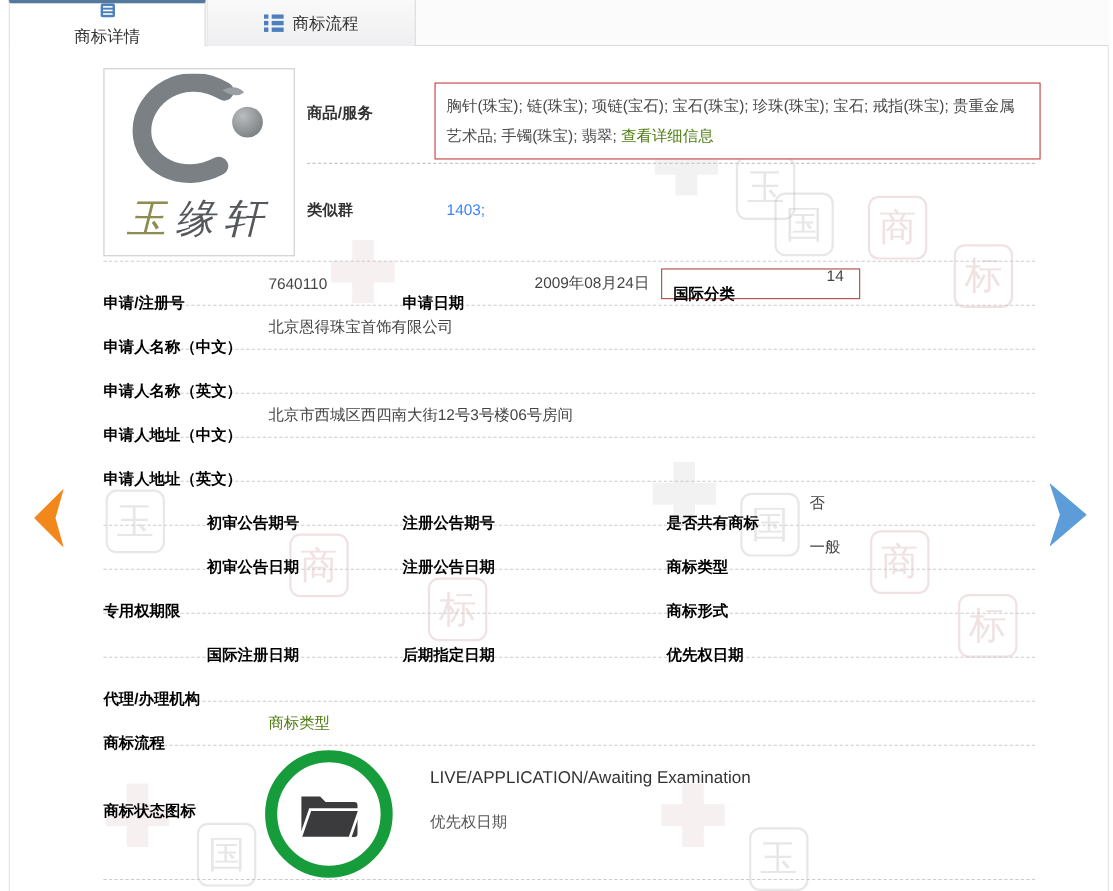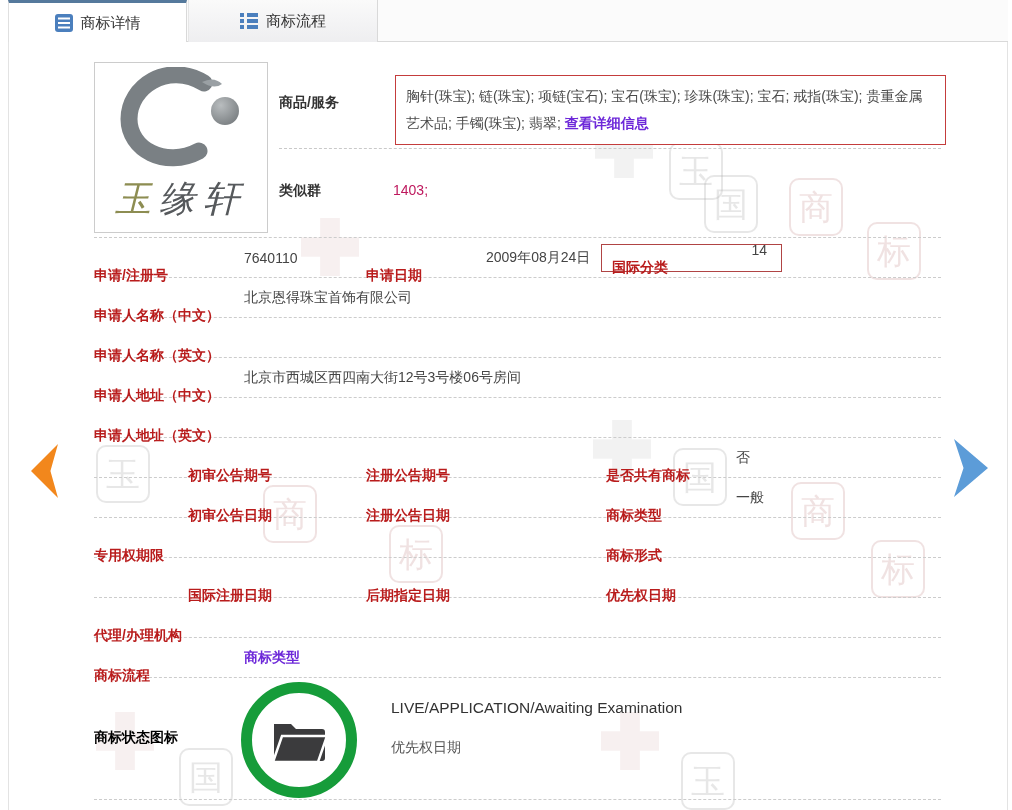--- a/index.html
+++ b/index.html
@@ -2,21 +2,21 @@
 <html><head>
 <meta charset="utf-8">
 <style>
   * { margin:0; padding:0; box-sizing:border-box; }
   html,body { width:1012px; height:810px; background:#fff; font-family:"Liberation Sans","DejaVu Sans",sans-serif; }
   .page { position:relative; width:1012px; height:810px; overflow:hidden; background:#fff; }
 
   
   .tabbar { position:absolute; top:0; left:8px; right:4px; height:42px; background:#fbfbfb; border-bottom:1px solid #d9d9d9; }
   .tab { position:absolute; top:0; height:42px; display:flex; align-items:center; justify-content:center; gap:8px; font-size:15px; color:#333; cursor:pointer; }
-  .tab-active { left:0; width:179px; background:#fff; border-top:3px solid #55799c; border-left:1px solid #e0e0e0; border-right:1px solid #d9d9d9; height:43px; }
+  .tab-active { left:0; width:179px; background:#fff; border-top:3px solid #55799c; border-left:1px solid #e0e0e0; border-right:1px solid #d9d9d9; height:43px;flex-direction:column; }
   .tab-inactive { left:180px; width:190px; background:linear-gradient(#fafafa,#eeeef0); border-right:1px solid #d9d9d9; border-left:1px solid #e6e6e6; height:42px; }
   .tab svg { display:block; }
 
   
   .content { position:absolute; top:42px; left:8px; width:1000px; height:768px; background:#fff; border-left:1px solid #e3e3e3; border-right:1px solid #e3e3e3; }
 
   
   .wm { position:absolute; z-index:0; pointer-events:none; }
   .wm-seal { width:54px; height:58px; border:2px solid; border-radius:10px; display:flex; align-items:center; justify-content:center; font-size:34px; line-height:1; }
   .wm-gray { color:rgba(175,175,175,0.30); }
@@ -27,29 +27,29 @@
   .layer { position:relative; z-index:1; width:100%; height:100%; }
 
   
   .tm-image-box { position:absolute; left:85px; top:20px; width:174px; height:171px; border:1px solid #ccc; background:#fff; }
   .tm-logo-svg { position:absolute; left:12px; top:4px; }
   .tm-calligraphy { position:absolute; left:0; right:0; bottom:8px; text-align:center; font-family:"DejaVu Serif","Liberation Serif",serif; font-style:italic; font-size:36px; letter-spacing:8px; color:#56595c; white-space:nowrap; }
   .tm-calligraphy .first { color:#8d8d52; }
 
   .goods-label { position:absolute; left:270px; top:52px; font-size:14px; font-weight:bold; color:#333; }
   .goods-box { position:absolute; left:386px; top:33px; width:551px; border:1px solid #c43c3c; padding:7px 10px; font-size:14px; line-height:27px; color:#4a4a4a; background:#fff; }
-  .link { color:#6d28d9; text-decoration:none; cursor:pointer;font-weight:bold; }
+  .link { color:#4d7c0f; text-decoration:none; cursor:pointer; }
   .sep-goods { position:absolute; left:270px; top:106px; width:662px; border-top:1px dashed #c9c9c9; }
   .sim-label { position:absolute; left:270px; top:140px; font-size:14px; font-weight:bold; color:#333; }
-  .sim-value { position:absolute; left:384px; top:140px; font-size:14px; color:#be185d; }
+  .sim-value { position:absolute; left:397px; top:140px; font-size:14px; color:#3b82f6; }
 
   
   .rows { position:absolute; left:85px; top:195px; width:847px; border-top:1px dashed #ccc; }
   .row { position:relative; height:40px; display:flex; align-items:center; border-bottom:1px dashed #ccc; font-size:14px; }
-  .lbl { font-weight:bold; color:#b91c1c; flex:0 0 auto;margin-top:36px; }
+  .lbl { font-weight:bold; color:#000000; flex:0 0 auto;margin-top:36px; }
   .val { color:#444; flex:0 0 auto; }
   .w-l1 { width:150px; } .w-v1 { width:122px; }
   .w-l2 { width:120px; } .w-v2 { width:115px; }
   .w-c1 { width:272px;text-align:center; } .w-c2 { width:240px; } .w-l3 { width:130px; }
   .intl-box { position:absolute; left:507px; top:6px; width:181px; height:28px; border:1px solid #b04444; display:flex; align-items:center; padding:0 14px 16px 10px; justify-content:space-between; }
   .intl-box .lbl { font-weight:bold; }
 
   
   .status-section { position:absolute; left:85px; top:635px; width:847px; height:123px; border-bottom:1px dashed #ccc; }
   .status-label { position:absolute; left:0; top:52px; font-size:14px; font-weight:bold; color:#000000; }

